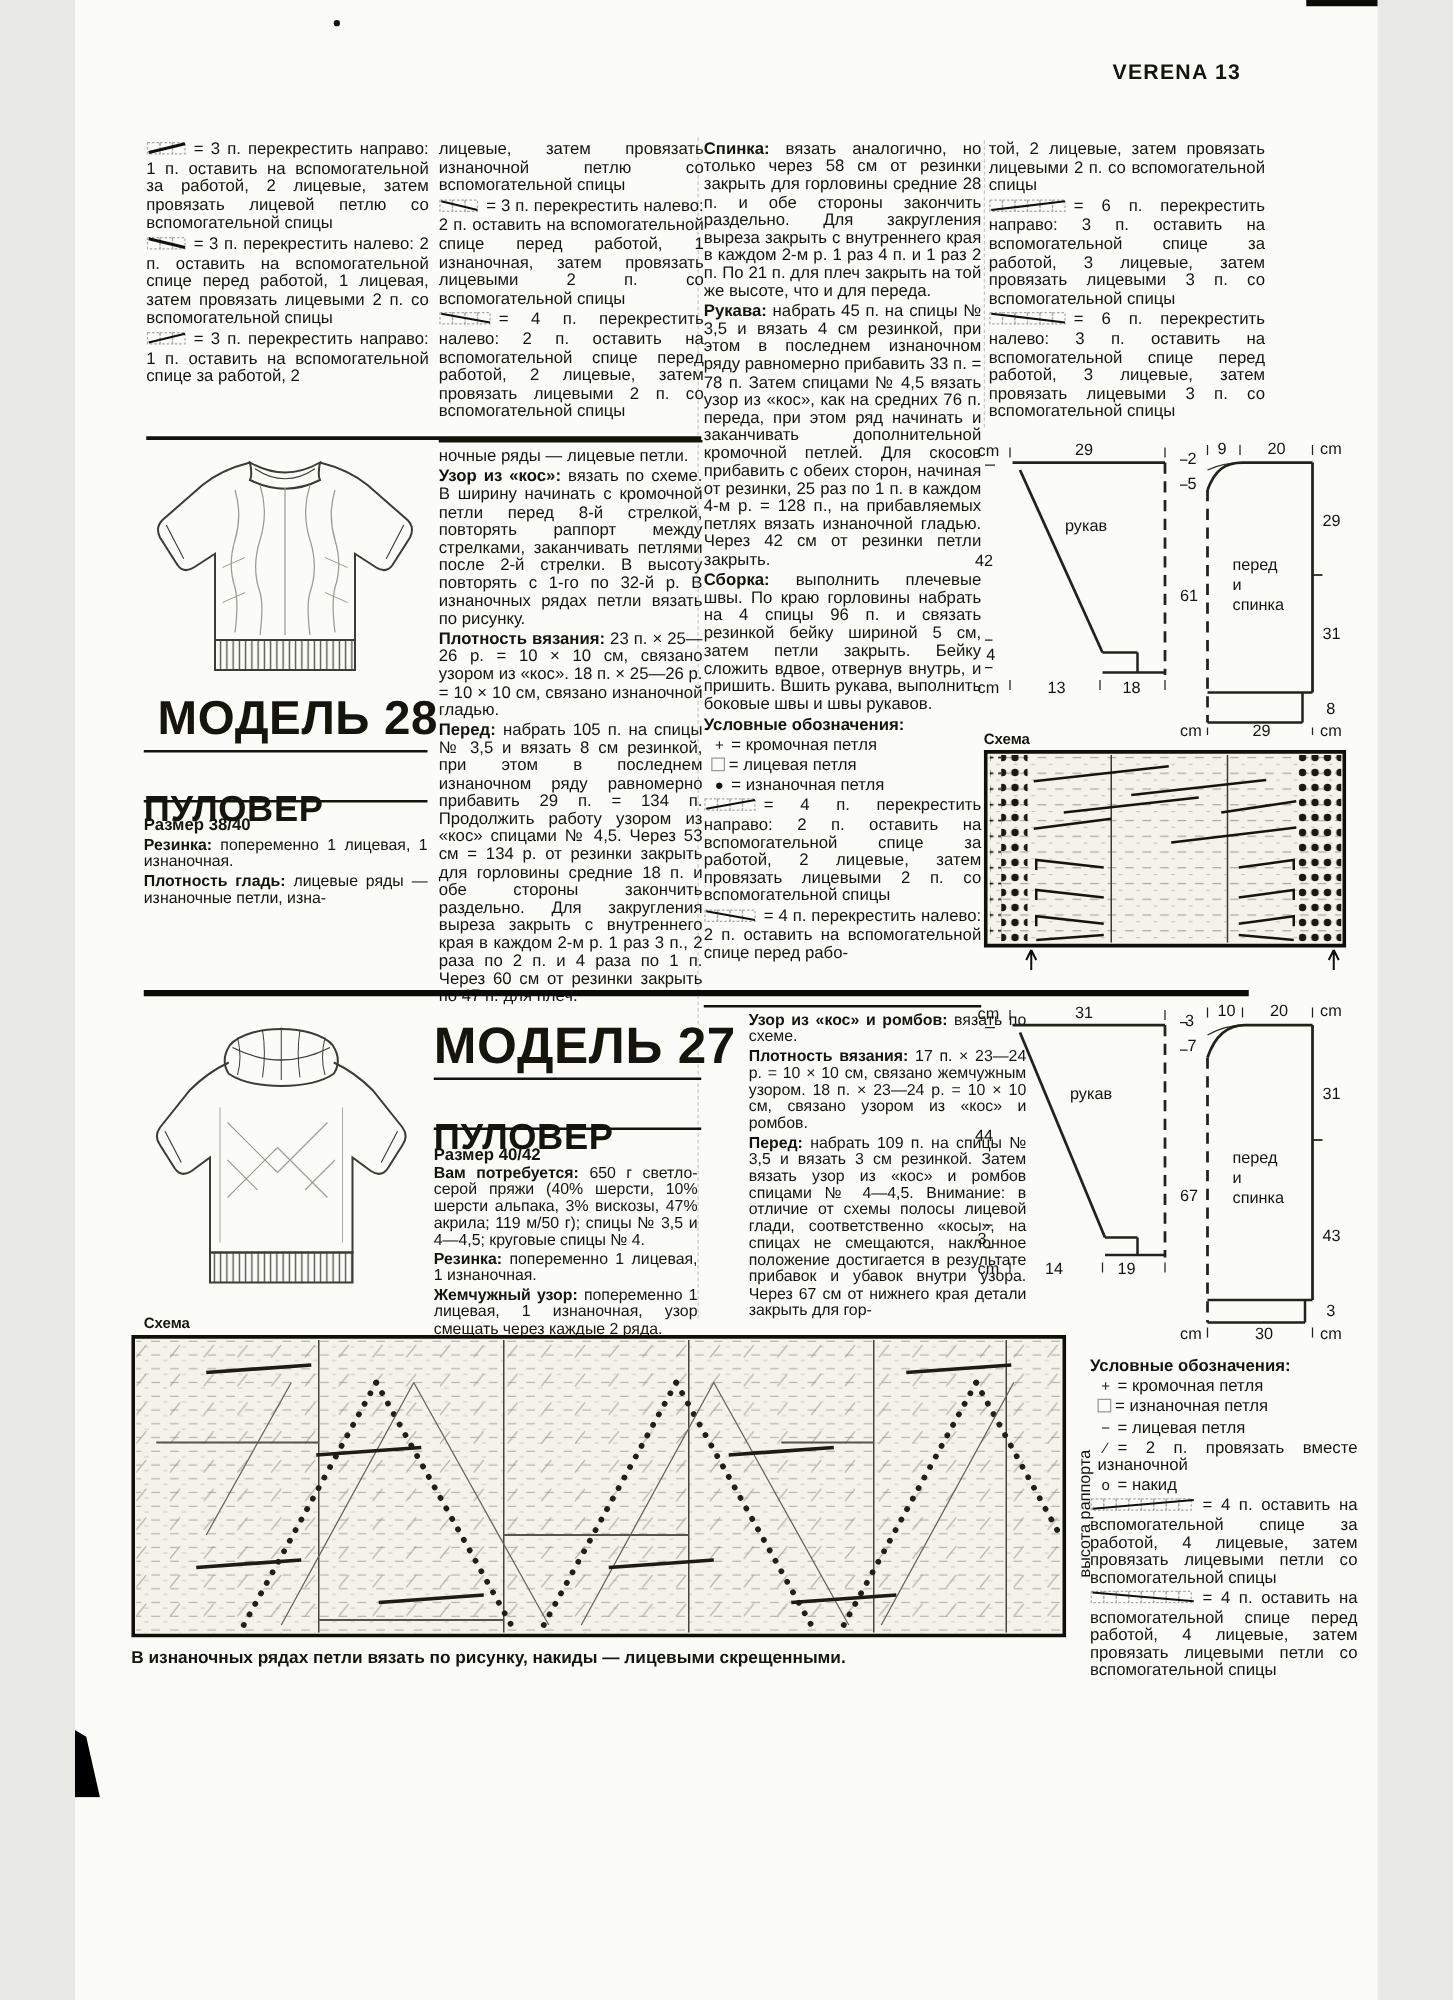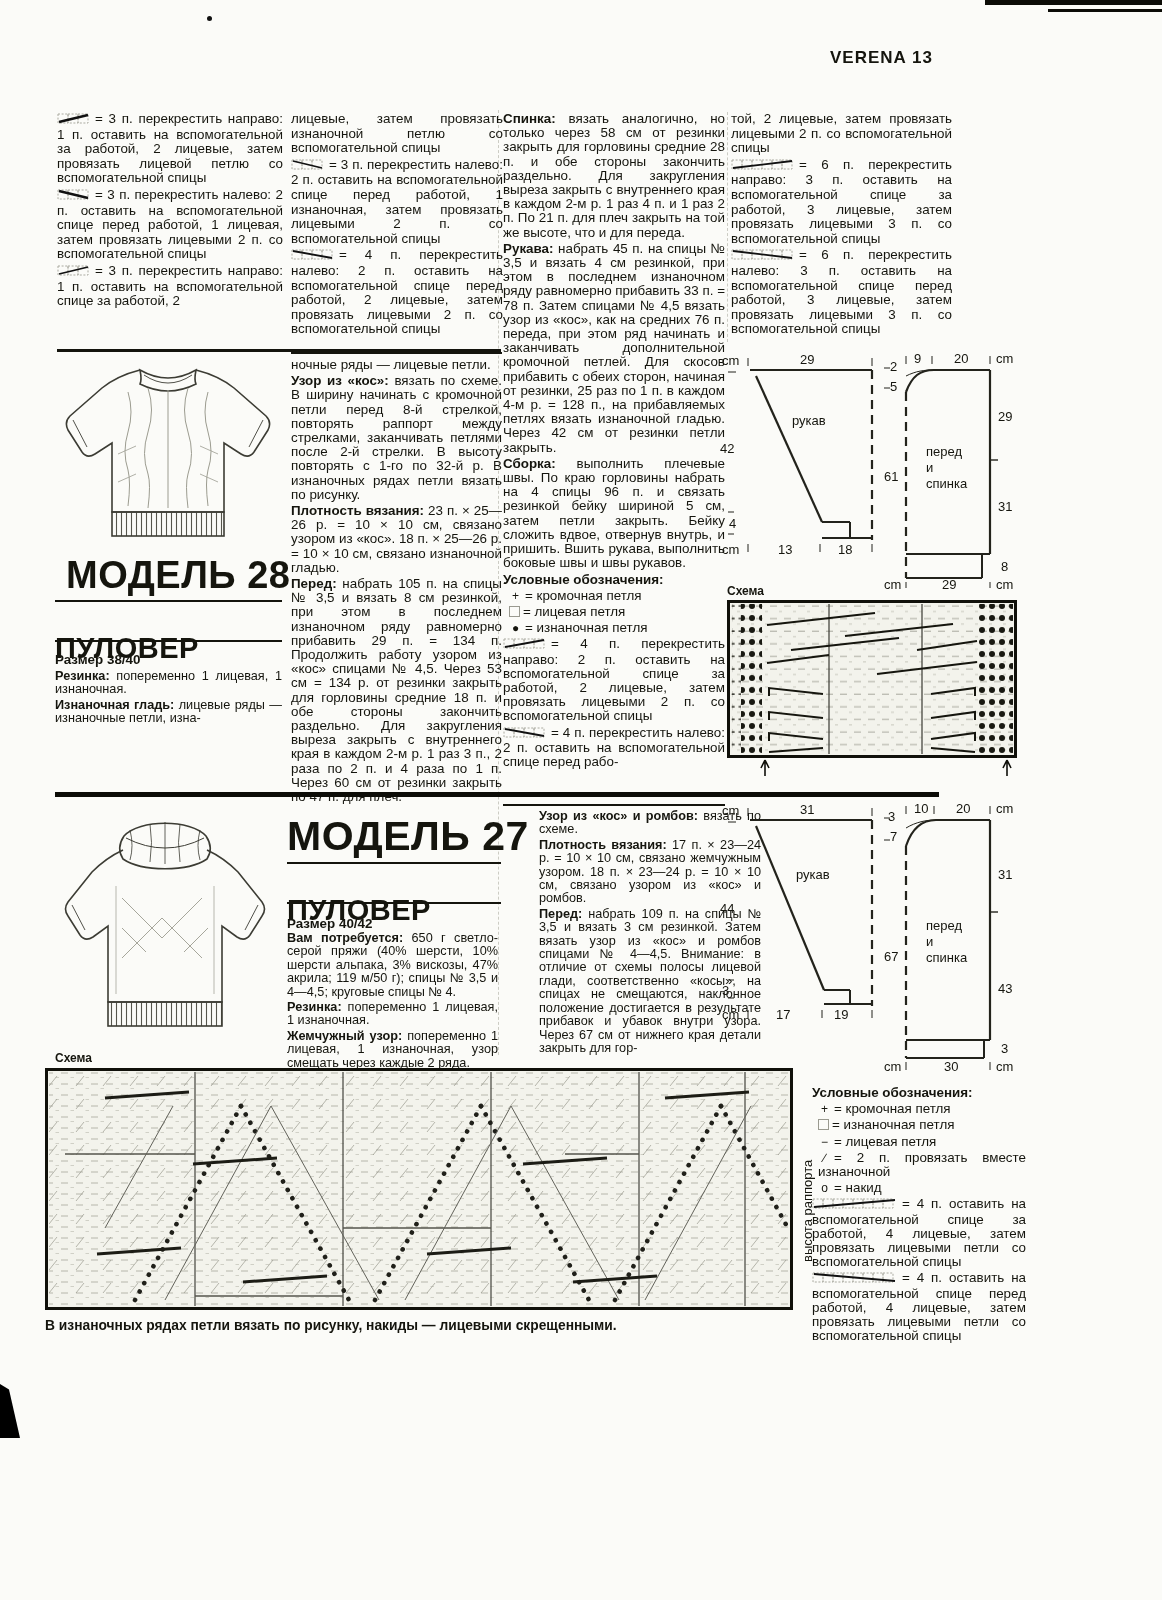--- a/index.html
+++ b/index.html
@@ -1,16 +1,16 @@
 <!DOCTYPE html>
 <html lang="ru"><head>
 <meta charset="utf-8">
 <style>
   html,body{margin:0;padding:0;background:#e8e8e4;}
-  .page{position:relative;width:1162px;height:1600px;background:#fbfbf8;margin:0 auto;overflow:hidden;
+  .page{position:relative;width:1042px;height:1600px;background:#fbfbf8;margin:0 auto;overflow:hidden;
         font-family:"Liberation Sans",sans-serif;color:#15150e;}
   .abs{position:absolute;}
   .t{font-size:13.4px;line-height:14.6px;text-align:justify;}
   .t p{margin:0 0 2px 0;}
   .t.small{font-size:12.7px;line-height:13.4px;}
   .t.dense{line-height:14.2px;}
   b:empty{display:none}
   .h1{font-weight:700;font-size:38px;letter-spacing:0.5px;line-height:1;}
   .h1.big{font-size:41px;}
   .h2{font-weight:700;font-size:29px;letter-spacing:0.5px;line-height:1;margin-top:28px;}
@@ -172,21 +172,21 @@
     </svg>
   </div>
 
   <div class="abs h1" style="left:55px;top:556px;margin-left:11px;"><span>МОДЕЛЬ 28</span></div>
   <div class="rule" style="left:55px;top:600px;width:227px;"></div>
   <div class="abs h2" style="left:55px;top:606px;"><span>ПУЛОВЕР</span></div>
   <div class="rule" style="left:55px;top:640px;width:227px;"></div>
   <div class="abs" style="left:55px;top:652px;font-weight:700;font-size:13.4px;"><span>Размер 38/40</span></div>
   <div class="abs t small" style="left:55px;top:670px;width:227px;">
     <p><b>Резинка:</b> <span>попеременно 1 лицевая, 1 изнаночная.</span></p>
-    <p><b>Изнаночная гладь:</b> <span>лицевые ряды — изнаночные петли, изна-</span></p>
+    <p><b>Плотность гладь:</b> <span>лицевые ряды — изнаночные петли, изна-</span></p>
   </div>
 
   <div class="rule" style="left:291px;top:352px;width:211px;"></div>
   <div class="abs t dense" style="left:291px;top:358px;width:211px;">
     <p><span>ночные ряды — лицевые петли.</span></p>
     <p><b>Узор из «кос»:</b> <span>вязать по схеме. В ширину начинать с кромочной петли перед 8-й стрелкой, повторять раппорт между стрелками, заканчивать петлями после 2-й стрелки. В высоту повторять с 1-го по 32-й р. В изнаночных рядах петли вязать по рисунку.</span></p>
     <p><b>Плотность вязания:</b> <span>23 п. × 25—26 р. = 10 × 10 см, связано узором из «кос». 18 п. × 25—26 р. = 10 × 10 см, связано изнаночной гладью.</span></p>
     <p><b>Перед:</b> <span>набрать 105 п. на спицы № 3,5 и вязать 8 см резинкой, при этом в последнем изнаночном ряду равномерно прибавить 29 п. = 134 п. Продолжить работу узором из «кос» спицами № 4,5. Через 53 см = 134 р. от резинки закрыть для горловины средние 18 п. и обе стороны закончить раздельно. Для закругления выреза закрыть с внутреннего края в каждом 2-м р. 1 раз 3 п., 2 раза по 2 п. и 4 раза по 1 п. Через 60 см от резинки закрыть по 47 п. для плеч.</span></p>
   </div>
 
@@ -346,21 +346,21 @@
         <path d="M186 262 V270 M270 262 V270" stroke-width="1"></path>
         <path d="M164 18 H170 M164 40 H170" stroke-width="1"></path>
       </g>
     </svg>
     <div class="lbl" style="left:2px;top:4px;">cm</div>
     <div class="lbl" style="left:80px;top:3px;">31</div>
     <div class="lbl" style="left:0px;top:102px;">44</div>
     <div class="lbl" style="left:2px;top:184px;">3</div>
     <div class="lbl" style="left:76px;top:68px;">рукав</div>
     <div class="lbl" style="left:2px;top:208px;">cm</div>
-    <div class="lbl" style="left:56px;top:208px;">17</div>
+    <div class="lbl" style="left:56px;top:208px;">14</div>
     <div class="lbl" style="left:114px;top:208px;">19</div>
     <div class="lbl" style="left:168px;top:10px;">3</div>
     <div class="lbl" style="left:170px;top:30px;">7</div>
     <div class="lbl" style="left:194px;top:2px;">10</div>
     <div class="lbl" style="left:236px;top:2px;">20</div>
     <div class="lbl" style="left:276px;top:2px;">cm</div>
     <div class="lbl" style="left:278px;top:68px;">31</div>
     <div class="lbl" style="left:164px;top:150px;">67</div>
     <div class="lbl" style="left:278px;top:182px;">43</div>
     <div class="lbl" style="left:281px;top:242px;">3</div>

